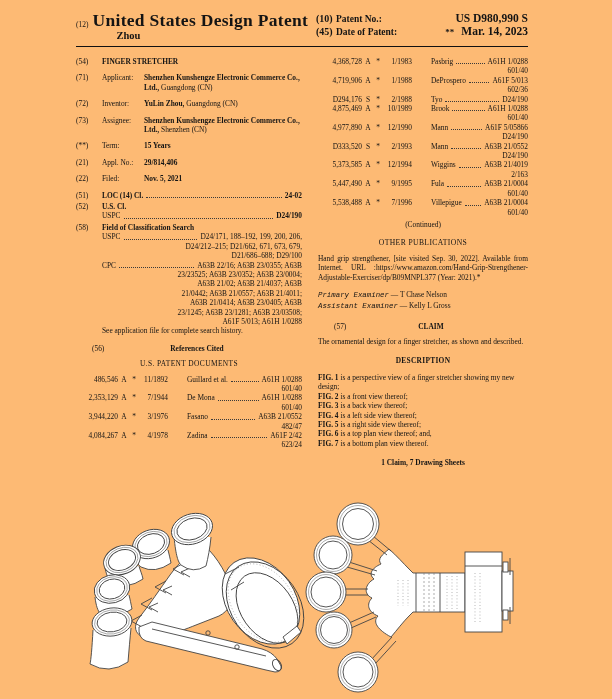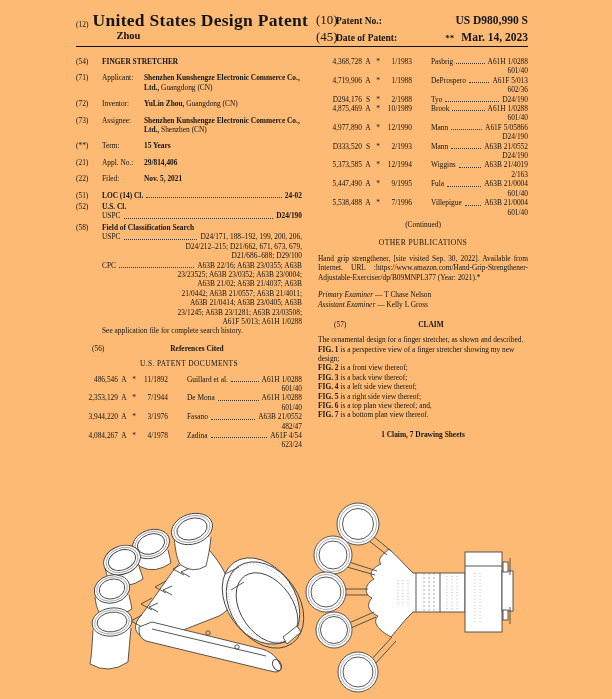--- a/index.html
+++ b/index.html
@@ -13,21 +13,21 @@
 
   
   .hdr { position:absolute; left:76px; top:11px; width:452px; }
   .hdr-row { display:flex; justify-content:space-between; }
   .hdr-left { display:flex; }
   .tag12 { font-size:7.5px; margin:9px 4px 0 0; }
   .doc-title { font-size:17.5px; font-weight:bold; letter-spacing:.3px; line-height:1.05; }
   .doc-author { font-size:10.5px; font-weight:bold; margin-left:24px; margin-top:1px; }
   .hdr-right { width:212px; font-size:9.5px; }
   .hdr-right .hline { display:flex; align-items:baseline; margin-top:1px; }
-  .hdr-right .htag { font-size:13px; width:20px; }
+  .hdr-right .htag { font-size:10px; width:20px;font-weight:bold; }
   .hdr-right .hlabel { font-weight:bold; font-size:9.5px; }
   .hdr-right .hval { font-weight:bold; font-size:11.5px; margin-left:auto; white-space:nowrap; }
   .hdr-right .hstars { font-weight:bold; font-size:9px; margin-right:7px; }
   .rule { position:absolute; left:76px; top:46px; width:452px; height:0; border-top:1.6px solid #111; }
 
   
   .col { position:absolute; top:57px; font-size:7.4px; line-height:9.4px; }
   .col-left  { left:76px;  width:226px; }
   .col-right { left:318px; width:210px; }
   .frow { display:flex; margin-bottom:7px; }
@@ -52,21 +52,21 @@
   .r-star { flex:0 0 8px; text-align:center; }
   .r-date { flex:0 0 30px; text-align:right; margin-right:19px; }
   .r-name { }
   .r-cls  { }
   .ref-l2 { text-align:right; }
   .ref-l2:empty { display:none; }
   .continued { text-align:center; margin:3px 0 9px 0; }
 
   .pub-text { text-align:justify; margin-bottom:8px; }
   .exam { margin-bottom:1px; }
-  .exam .it { font-style:italic; }
+  .exam .it { font-style:italic;font-family:Liberation Mono, monospace; }
   .claim-text { text-align:justify; margin-top:2px; }
   .desc-head { text-align:center; font-weight:bold; margin:9px 0 8px 0; letter-spacing:.3px; }
   .figline { }
   .sheets { text-align:center; font-weight:bold; margin-top:10px; }
 
   
   .drawing { position:absolute; left:0; top:478px; width:612px; height:221px; }
   svg .ln { fill:none; stroke:#444; stroke-width:0.9; }
   svg .lnw { fill:#fff; stroke:#444; stroke-width:0.9; }
   svg .thin { fill:none; stroke:#777; stroke-width:0.6; }
@@ -248,21 +248,21 @@
         </div>
 
         <div class="ref">
           <div class="ref-l1">
             <span class="r-no">4,084,267</span>
             <span class="r-kind">A</span>
             <span class="r-star">*</span>
             <span class="r-date">4/1978</span>
             <span class="r-name">Zadina</span>
             <span class="leader"></span>
-            <span class="r-cls">A61F 4/54</span>
+            <span class="r-cls">A61F 2/42</span>
           </div>
           <div class="ref-l2">623/24</div>
         </div>
       </div>
   </div>
 
   <div class="col col-right">
     <div>
 
         <div class="ref">
@@ -393,20 +393,21 @@
 
         <div class="exam"><span class="it">Assistant Examiner</span><span> — Kelly L Gross</span></div>
       </div>
 
     <div class="sec-head" style="margin-top:10px">
       <span class="stag">(57)</span>
       <div class="stitle">CLAIM</div>
     </div>
     <div class="claim-text">The ornamental design for a finger stretcher, as shown and described.</div>
 
+    <div class="desc-head">DESCRIPTION</div>
     <div>
 
         <div class="figline"><b>FIG. 1</b><span> is a perspective view of a finger stretcher showing my new design;</span></div>
 
         <div class="figline"><b>FIG. 2</b><span> is a front view thereof;</span></div>
 
         <div class="figline"><b>FIG. 3</b><span> is a back view thereof;</span></div>
 
         <div class="figline"><b>FIG. 4</b><span> is a left side view thereof;</span></div>
 

